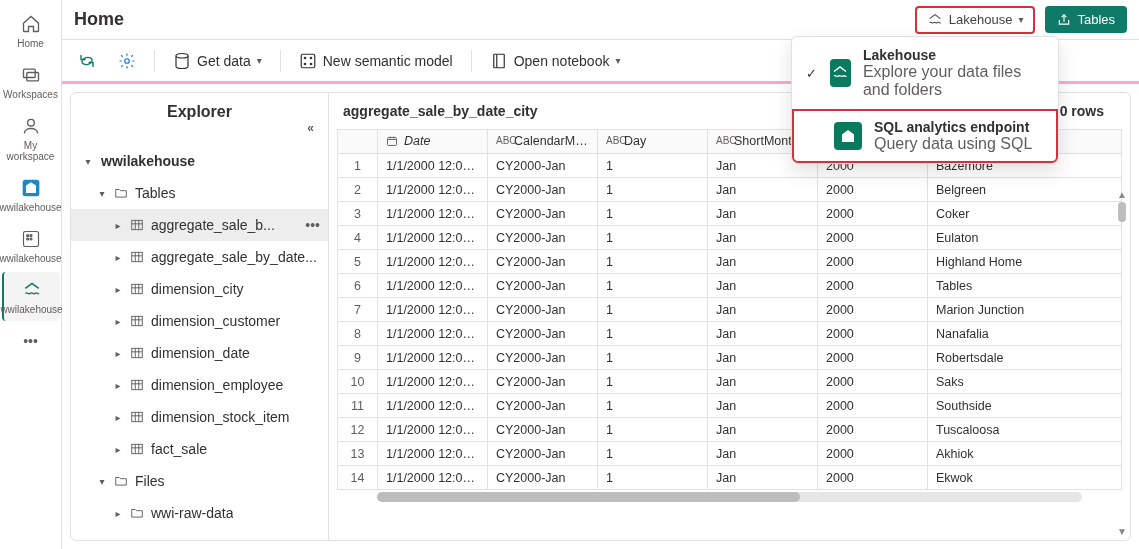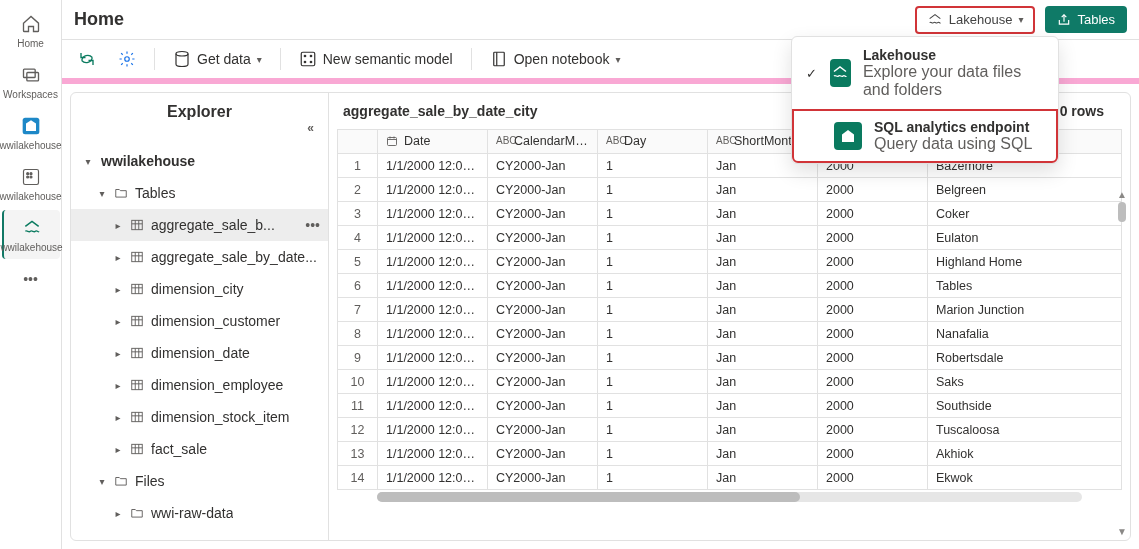--- a/index.html
+++ b/index.html
@@ -19,21 +19,21 @@
   .main { flex:1; display:flex; flex-direction:column; min-width:0; }
   
   
   .topbar { height:40px; display:flex; align-items:center; padding:0 12px; border-bottom:1px solid #e1e1e1; }
   .title { font-size:18px; font-weight:600; color:#323130; }
   .topbar .spacer { flex:1; }
   .mode-switch { border:2px solid #d13438; border-radius:4px; padding:4px 10px; display:flex; align-items:center; gap:6px; color:#424242; font-size:13px; cursor:pointer; }
   .share-btn { margin-left:10px; background:#0f7a67; color:#fff; border-radius:4px; padding:6px 12px; display:flex; align-items:center; gap:6px; font-size:13px; cursor:pointer; border:none; }
   
   
-  .toolbar { height:44px; display:flex; align-items:center; padding:0 12px; gap:14px; border-bottom:6px solid #f9a8d4; }
+  .toolbar { height:44px; display:flex; align-items:center; padding:0 12px; gap:14px; border-bottom:3px solid #f9a8d4; }
   .tool-item { display:flex; align-items:center; gap:6px; font-size:14px; color:#323130; cursor:pointer; padding:4px 4px; }
   .tool-divider { width:1px; height:22px; background:#e1e1e1; }
   .chev { font-size:10px; color:#605e5c; }
   
   
   .content { flex:1; display:flex; min-height:0; border:1px solid #e1e1e1; margin:8px; border-radius:6px; position:relative; }
   
   
   .explorer { width:258px; border-right:1px solid #e1e1e1; display:flex; flex-direction:column; min-height:0; }
   .explorer-header { display:flex; align-items:center; padding:10px 14px; font-size:16px; font-weight:600;flex-direction:column; }
@@ -51,21 +51,21 @@
   
   .datapane { flex:1; display:flex; flex-direction:column; min-width:0; }
   .datahead { display:flex; align-items:flex-end; padding:10px 14px; }
   .tablename { font-weight:600; font-size:14px; }
   .rowcount { margin-left:auto; font-weight:600; font-size:14px; padding-right:12px; }
   .grid-wrap { flex:1; overflow:hidden; padding:0 8px 8px 8px; position:relative; }
   table.grid { border-collapse:collapse; width:100%; table-layout:fixed; }
   table.grid th, table.grid td { border:1px solid #e1e1e1; padding:4px 8px; font-size:12.5px; text-align:left; height:24px; white-space:nowrap; overflow:hidden; text-overflow:ellipsis; }
   table.grid th { background:#fafafa; font-weight:400; color:#323130; }
   .rownum { text-align:center !important; color:#605e5c; width:40px; }
-  .col-date { width:110px; }
+  .col-date { width:110px;font-style:italic; }
   .col-cal { width:110px; }
   .col-day { width:110px; }
   .col-sm { width:110px; }
   .col-year { width:110px; }
   .th-icon { display:inline-flex; width:14px; height:14px; vertical-align:middle; margin-right:4px; color:#605e5c; font-size:10px; }
   .hscroll { height:10px; background:linear-gradient(#e6e6e6,#e6e6e6); border-radius:6px; margin:2px 40px 0 40px; position:relative; }
   .hthumb { position:absolute; left:0; top:0; height:10px; width:60%; background:#bdbdbd; border-radius:6px; }
   .vpager { position:absolute; right:2px; top:60px; width:12px; display:flex; flex-direction:column; align-items:center; gap:2px; color:#8a8886; font-size:10px; }
   
   
@@ -95,20 +95,29 @@
       <span>Home</span>
     </div>
     <div class="rail-item">
       <span class="rail-icon">
         <svg width="20" height="20" viewBox="0 0 24 24" fill="none" stroke="#605e5c" stroke-width="1.6">
             <rect x="3" y="5" width="14" height="10" rx="1"></rect>
             <rect x="7" y="9" width="14" height="10" rx="1"></rect>
           </svg>
       </span>
       <span>Workspaces</span>
+    </div>
+    <div class="rail-item">
+      <span class="rail-icon">
+        <svg width="20" height="20" viewBox="0 0 24 24" fill="none" stroke="#605e5c" stroke-width="1.6">
+            <circle cx="12" cy="8" r="4"></circle>
+            <path d="M4 21c0-4 4-6 8-6s8 2 8 6"></path>
+          </svg>
+      </span>
+      <span>My workspace</span>
     </div>
     <div class="rail-item">
       <span class="rail-icon">
         <svg width="20" height="20" viewBox="0 0 24 24">
             <rect x="2" y="2" width="20" height="20" rx="3" fill="#1e88c7"></rect>
             <path d="M6 9l6-4 6 4v9H6z" fill="#fff"></path>
           </svg>
       </span>
       <span>wwilakehouse</span>
     </div>

